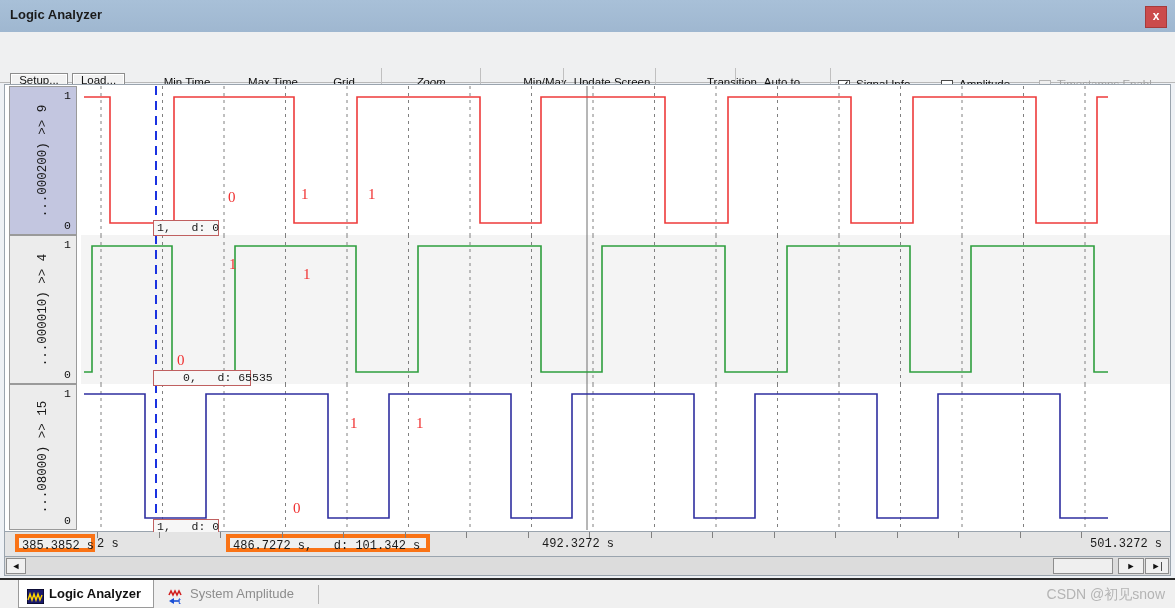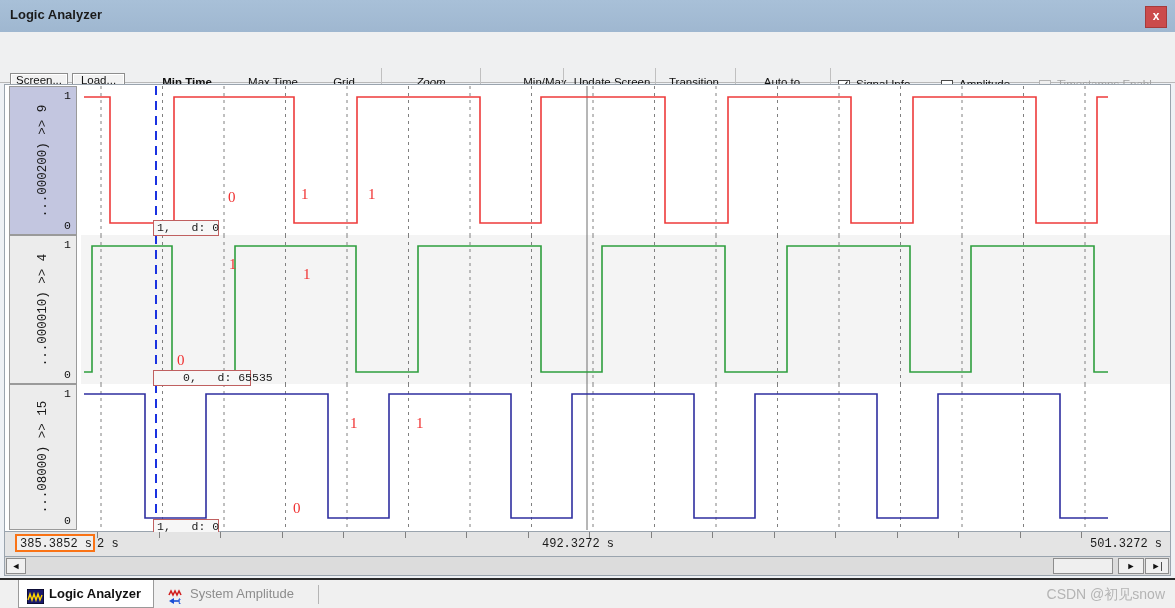--- a/index.html
+++ b/index.html
@@ -49,21 +49,21 @@
   .wavelabel{position:absolute;color:#f03030;font-size:15px;font-family:"Liberation Serif",serif;}
   .infobox{position:absolute;border:1px solid #c06060;background:#f7f7f7;
     font-family:"Liberation Mono",monospace;font-size:11.5px;color:#1a1a1a;
     padding:0 3px;white-space:pre;box-sizing:border-box;line-height:14px;}
 
   
   .ruler{position:absolute;left:4px;top:532px;width:1167px;height:24px;background:#e4e4e4;
     border-left:1px solid #9aa4ae;border-right:1px solid #9aa4ae;box-sizing:border-box;}
   .rtick{position:absolute;top:0;width:1px;height:6px;background:#808080;}
   .rtxt{position:absolute;top:5px;font-size:12px;font-family:"Liberation Mono",monospace;color:#1a1a1a;}
-  .rbox{position:absolute;border:2px solid #f97316;background:#efefef;font-family:"Liberation Mono",monospace;
+  .rbox{position:absolute;border:4px solid #f97316;background:#efefef;font-family:"Liberation Mono",monospace;
     font-size:12px;color:#1a1a1a;padding:0 3px;white-space:pre;box-sizing:border-box;line-height:16px;}
 
   .hscroll{position:absolute;left:4px;top:556px;width:1167px;height:20px;background:#dcdcdc;
     border:1px solid #9aa4ae;box-sizing:border-box;}
   .sb-btn{position:absolute;top:1px;height:16px;border:1px solid #8d8d8d;background:#f0f0f0;
     font-size:9px;line-height:15px;text-align:center;box-sizing:border-box;cursor:pointer;color:#111;}
   .sb-thumb{position:absolute;top:1px;height:16px;border:1px solid #8d8d8d;background:#efefef;box-sizing:border-box;cursor:pointer;}
 
   
   .tabbar{position:absolute;left:0;top:578px;width:1175px;height:30px;background:#f0f0f0;border-top:2px solid #2a2a2a;}
@@ -79,26 +79,26 @@
 <body>
 
 <div id="app">
 
   <div class="titlebar">
     <div class="ttl">Logic Analyzer</div>
     <div class="closebtn">x</div>
   </div>
 
   <div class="toolbar">
-    <div class="tb-btn" style="left:10px;top:41px;width:58px;height:19px;">Screen...</div>
+    <div class="tb-btn" style="left:10px;top:41px;width:58px;height:19px;">Setup...</div>
     <div class="tb-btn" style="left:72px;top:41px;width:53px;height:19px;">Load...</div>
     <div class="tb-btn" style="left:72px;top:62px;width:53px;height:19px;">Save...</div>
     <div class="qmark" style="left:132px;top:52px;">?</div>
 
-    <div class="tb-lbl" style="left:146px;top:44px;width:82px;font-weight:bold;">Min Time</div>
+    <div class="tb-lbl" style="left:146px;top:44px;width:82px;">Min Time</div>
     <div class="tb-field" style="left:146px;top:62px;width:82px;height:19px;line-height:18px;">0.150875 ms</div>
 
     <div class="tb-lbl" style="left:232px;top:44px;width:82px;text-decoration:underline;">Max Time</div>
     <div class="tb-field" style="left:232px;top:62px;width:82px;height:19px;line-height:18px;">500.8382 s</div>
 
     <div class="tb-lbl" style="left:318px;top:44px;width:52px;">Grid</div>
     <div class="tb-field" style="left:318px;top:62px;width:52px;height:19px;line-height:18px;">1 s</div>
 
     <div class="tb-sep" style="left:381px;"></div>
     <div class="tb-lbl" style="left:387px;top:44px;width:88px;font-style:italic;">Zoom</div>
@@ -110,21 +110,21 @@
     <div class="tb-lbl" style="left:508px;top:44px;width:74px;">Min/Max</div>
     <div class="tb-btn" style="left:484px;top:62px;width:34px;height:19px;line-height:18px;">Auto</div>
     <div class="tb-btn" style="left:519px;top:62px;width:39px;height:19px;line-height:18px;">Undo</div>
 
     <div class="tb-sep" style="left:563px;"></div>
     <div class="tb-lbl" style="left:565px;top:44px;width:94px;">Update Screen</div>
     <div class="tb-btn" style="left:568px;top:62px;width:35px;height:19px;line-height:18px;">Stop</div>
     <div class="tb-btn" style="left:606px;top:62px;width:41px;height:19px;line-height:18px;">Clear</div>
 
     <div class="tb-sep" style="left:655px;"></div>
-    <div class="tb-lbl" style="left:658px;top:44px;width:72px;">Transition</div>
+    <div class="tb-lbl" style="left:696px;top:44px;width:72px;">Transition</div>
     <div class="tb-btn" style="left:661px;top:62px;width:33px;height:19px;line-height:18px;">Prev</div>
     <div class="tb-btn" style="left:695px;top:62px;width:33px;height:19px;line-height:18px;">Next</div>
 
     <div class="tb-sep" style="left:735px;"></div>
     <div class="tb-lbl" style="left:740px;top:44px;width:84px;">Auto to</div>
     <div class="tb-btn dis" style="left:738px;top:62px;width:40px;height:19px;line-height:18px;">Code</div>
     <div class="tb-btn" style="left:781px;top:62px;width:42px;height:19px;line-height:18px;">Trace</div>
 
     <div class="tb-sep" style="left:830px;"></div>
 
@@ -255,20 +255,21 @@
 
     <div class="wavelabel" style="left:345px;top:330px;">1</div>
     <div class="wavelabel" style="left:411px;top:330px;">1</div>
     <div class="wavelabel" style="left:288px;top:415px;">0</div>
     <div class="infobox" style="left:148px;top:434px;width:66px;height:16px;">1,   d: 0</div>
   </div>
 
   <div class="ruler">
     <div class="rtxt" style="left:92px;text-align:right;">2 s</div>
     <div class="rbox" style="left:10px;top:2px;width:80px;height:18px;">385.3852 s</div>
+    <div class="rbox" style="left:221px;top:2px;width:204px;height:18px;">486.7272 s,   d: 101.342 s</div>
     <div class="rtxt" style="left:537px;">492.3272 s</div>
     <div class="rtxt" style="right:8px;">501.3272 s</div>
   <div class="rtick" style="left: 92px;"></div>
       <div class="rtick" style="left: 153.5px;"></div>
       <div class="rtick" style="left: 215px;"></div>
       <div class="rtick" style="left: 276.5px;"></div>
       <div class="rtick" style="left: 338px;"></div>
       <div class="rtick" style="left: 399.5px;"></div>
       <div class="rtick" style="left: 461px;"></div>
       <div class="rtick" style="left: 522.5px;"></div>

